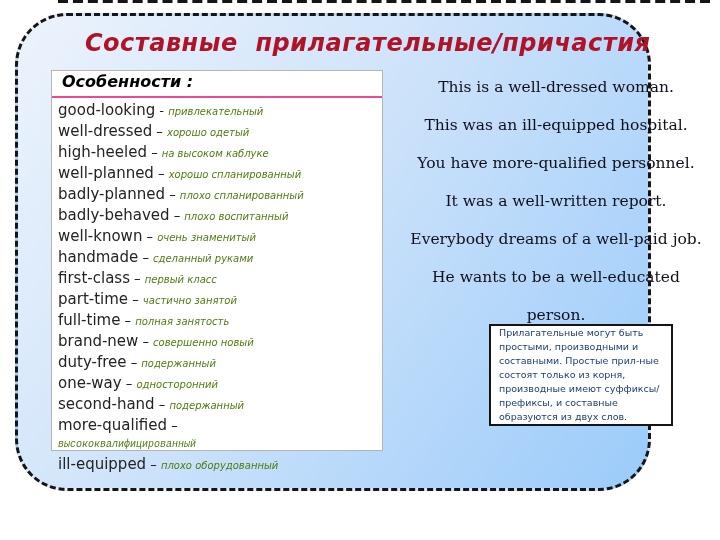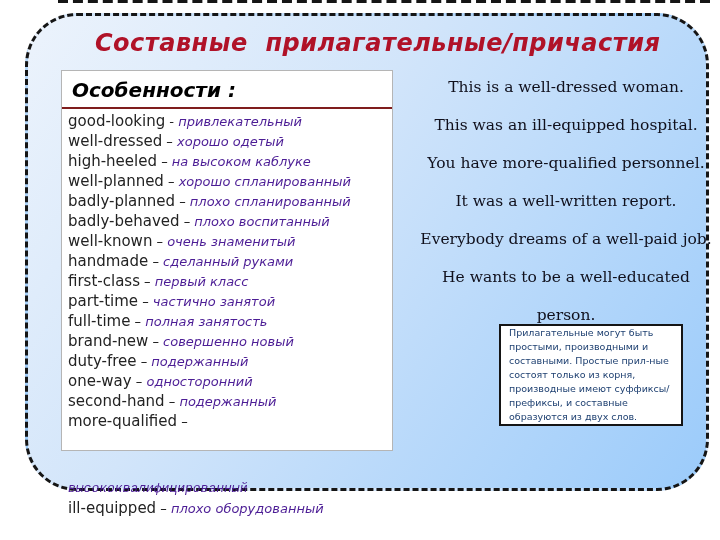--- a/index.html
+++ b/index.html
@@ -10,21 +10,21 @@
   }
 
   
   .top-dash {
     position:absolute; left:58px; top:-2px; width:652px; height:0;
     border-top:5px dashed #151515;
   }
 
   
   .slide {
-    position:absolute; left:25px; top:13px; width:684px; height:478px;
+    position:absolute; left:15px; top:13px; width:636px; height:478px;
     box-sizing:border-box;
     border:3px dashed #151515;
     border-radius:52px;
     background:linear-gradient(125deg, #ecf3fc 0%, #d2e5fa 40%, #9bcbfa 100%);
   }
 
   .slide-title {
     position:absolute; left:67px; top:13px;
     font-family:"DejaVu Sans", sans-serif;
     font-size:24px; font-weight:bold; font-style:italic;
@@ -34,30 +34,30 @@
   }
 
   
   .features {
     position:absolute; left:33px; top:54px; width:332px; height:381px;
     box-sizing:border-box;
     background:#ffffff;
     border:1px solid #b5b5b5;
   }
   .features-header {
-    font-size:20px; font-weight:bold; font-style:italic; color:#000;
-    padding:7px 10px 5px 10px;
-    border-bottom:2px solid #7f1d1d;
+    font-size:16px; font-weight:bold; font-style:italic; color:#000;
+    padding:1px 10px 5px 10px;
+    border-bottom:2px solid #ec4899;
     white-space:pre;
   }
   .vocab { list-style:none; margin:2px 0 0 0; padding:0 4px 0 6px; }
   .vocab li { line-height:19px; white-space:nowrap; }
   .vocab .term { font-size:15px; color:#232323;text-align:center; }
   .vocab .sep  { font-style:italic; font-size:13px; color:#232323; }
-  .vocab .translation { font-style:italic; font-size:13px; color:#4c1d95;margin-top:48px; }
+  .vocab .translation { font-style:italic; font-size:10px; color:#4d7c0f; }
   
   .vocab li:nth-of-type(16) .translation { display:block;font-family:Liberation Mono, monospace; }
 
   
   .examples { position:absolute; left:382px; top:62px; width:312px; }
   .sentence {
     height:38px; line-height:19px;
     font-family:"DejaVu Serif", serif;
     font-size:15.5px; color:#10101c;text-align:center;
   }

